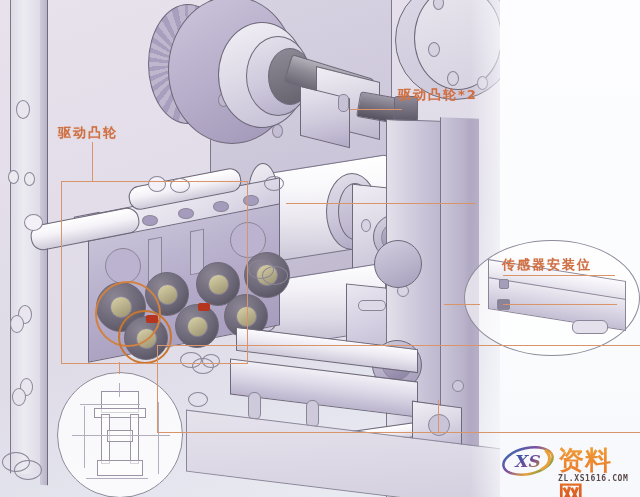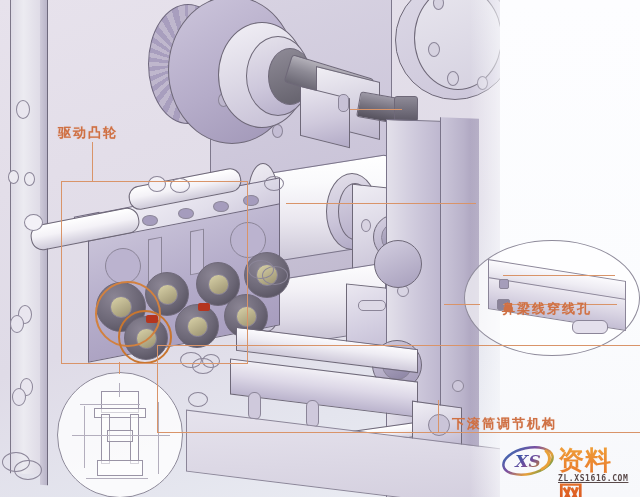--- a/index.html
+++ b/index.html
@@ -72,21 +72,20 @@
     position:absolute;left:58px;top:2px;
     font-size:26px;font-weight:700;letter-spacing:1px;
     background:linear-gradient(180deg,#f0a33a 0%,#e8762a 48%,#d3481d 100%);
     -webkit-background-clip:text;background-clip:text;color:transparent;
     font-family:"DejaVu Sans","Liberation Sans",sans-serif;
   }
   .wm-url{
     position:absolute;left:58px;top:33px;
     font-size:8px;letter-spacing:.6px;color:#5a4a4a;font-weight:700;
     font-family:"DejaVu Sans Mono","Liberation Mono",monospace;
-    text-decoration:underline;
   }
   .wm-logo{position:absolute;left:0;top:1px;width:58px;height:36px;}
 </style>
 </head>
 <body>
 
 <div id="stage">
 
   <div class="viewport">
 
@@ -346,26 +345,26 @@
 
   <div class="lead lead-h" style="left:503px;top:304px;width:114px;"></div>
   <div class="lead lead-h" style="left:444px;top:304px;width:36px;"></div>
 
   <div class="lead-box" style="left:157px;top:345px;width:508px;height:86px;"></div>
   <div class="lead lead-h" style="left:438px;top:432px;width:36px;"></div>
   <div class="lead lead-v" style="left:438px;top:400px;height:32px;"></div>
 
   <div class="anno" style="left:58px;top:124px;">驱动凸轮</div>
 
-
-
-
-  <div class="anno" style="left:502px;top:300px;">鼻梁线穿线孔</div>
-
-  <div class="anno" style="left:452px;top:415px;">下滚筒调节机构</div>
+  <div class="anno" style="left:398px;top:86px;">驱动凸轮*2</div>
+
+
+  <div class="anno" style="left:502px;top:256px;">传感器安装位</div>
+
+
 
   <div class="wm">
     <svg class="wm-logo" viewBox="0 0 116 72">
       <defs>
         <linearGradient id="swoosh" x1="0" y1="0" x2="1" y2="1">
           <stop offset="0%" stop-color="#2d6fb5"></stop>
           <stop offset="38%" stop-color="#7b4fa0"></stop>
           <stop offset="70%" stop-color="#e8a13a"></stop>
           <stop offset="100%" stop-color="#3a9a4a"></stop>
         </linearGradient>

